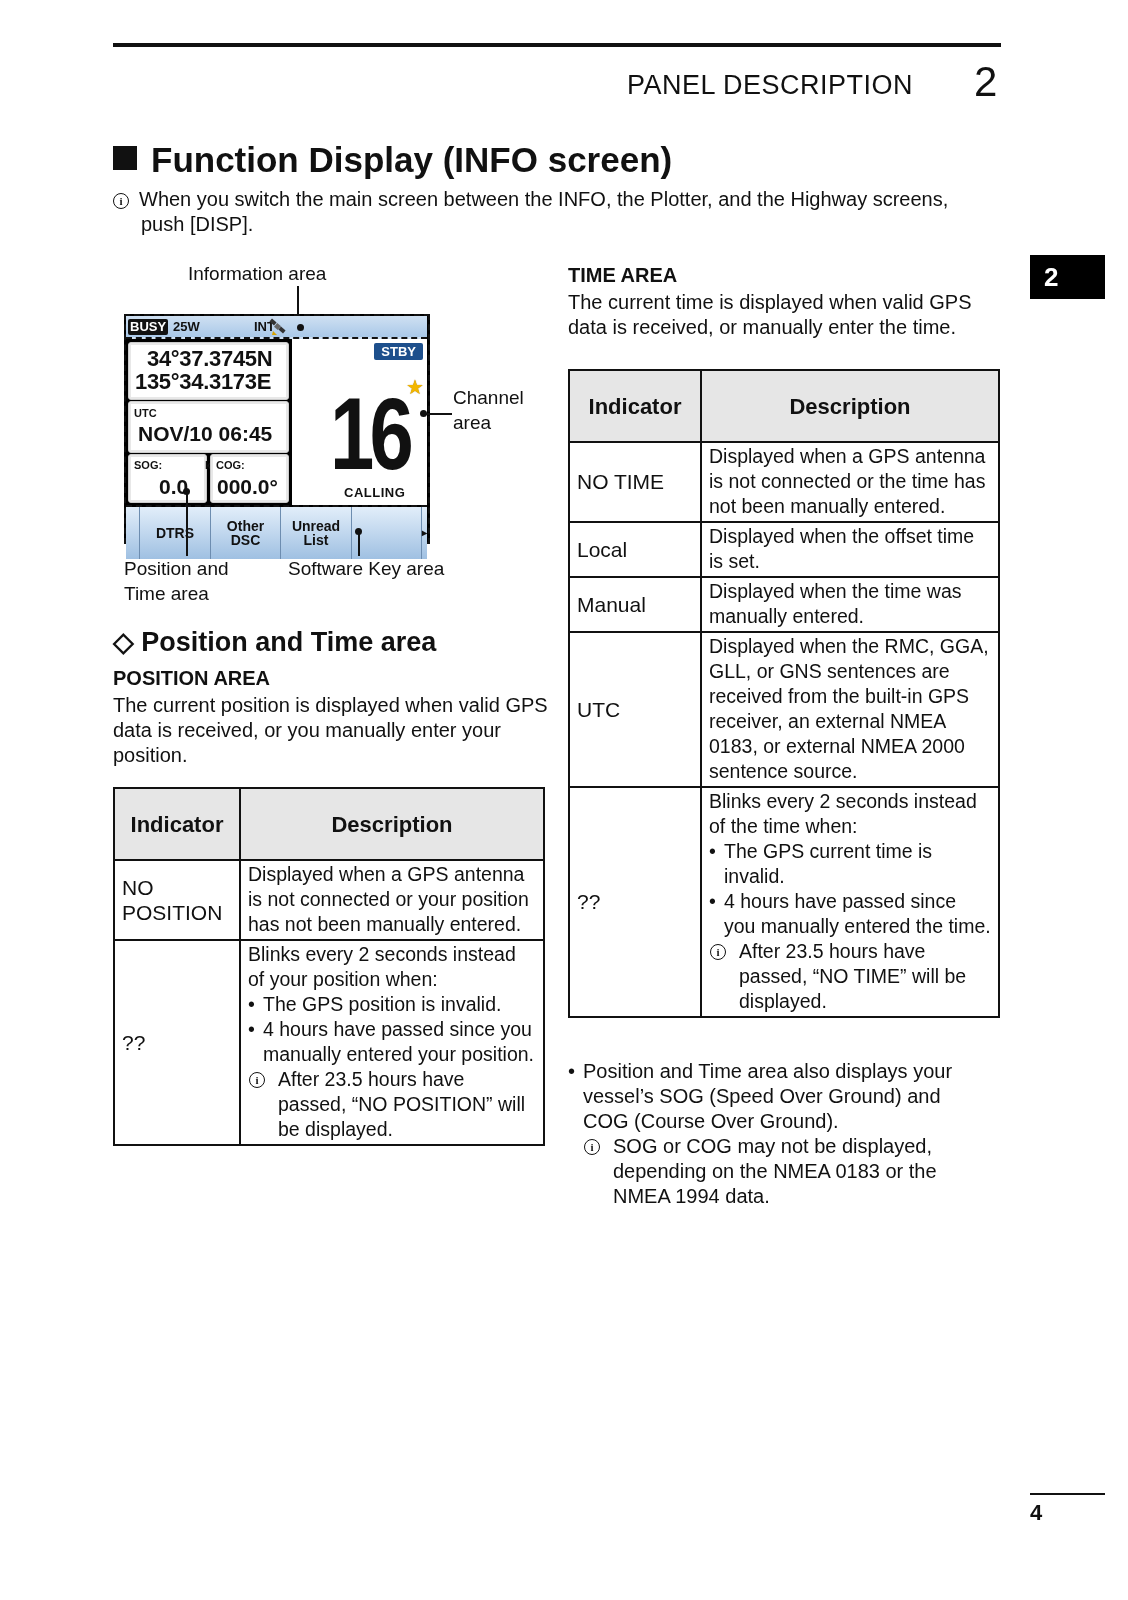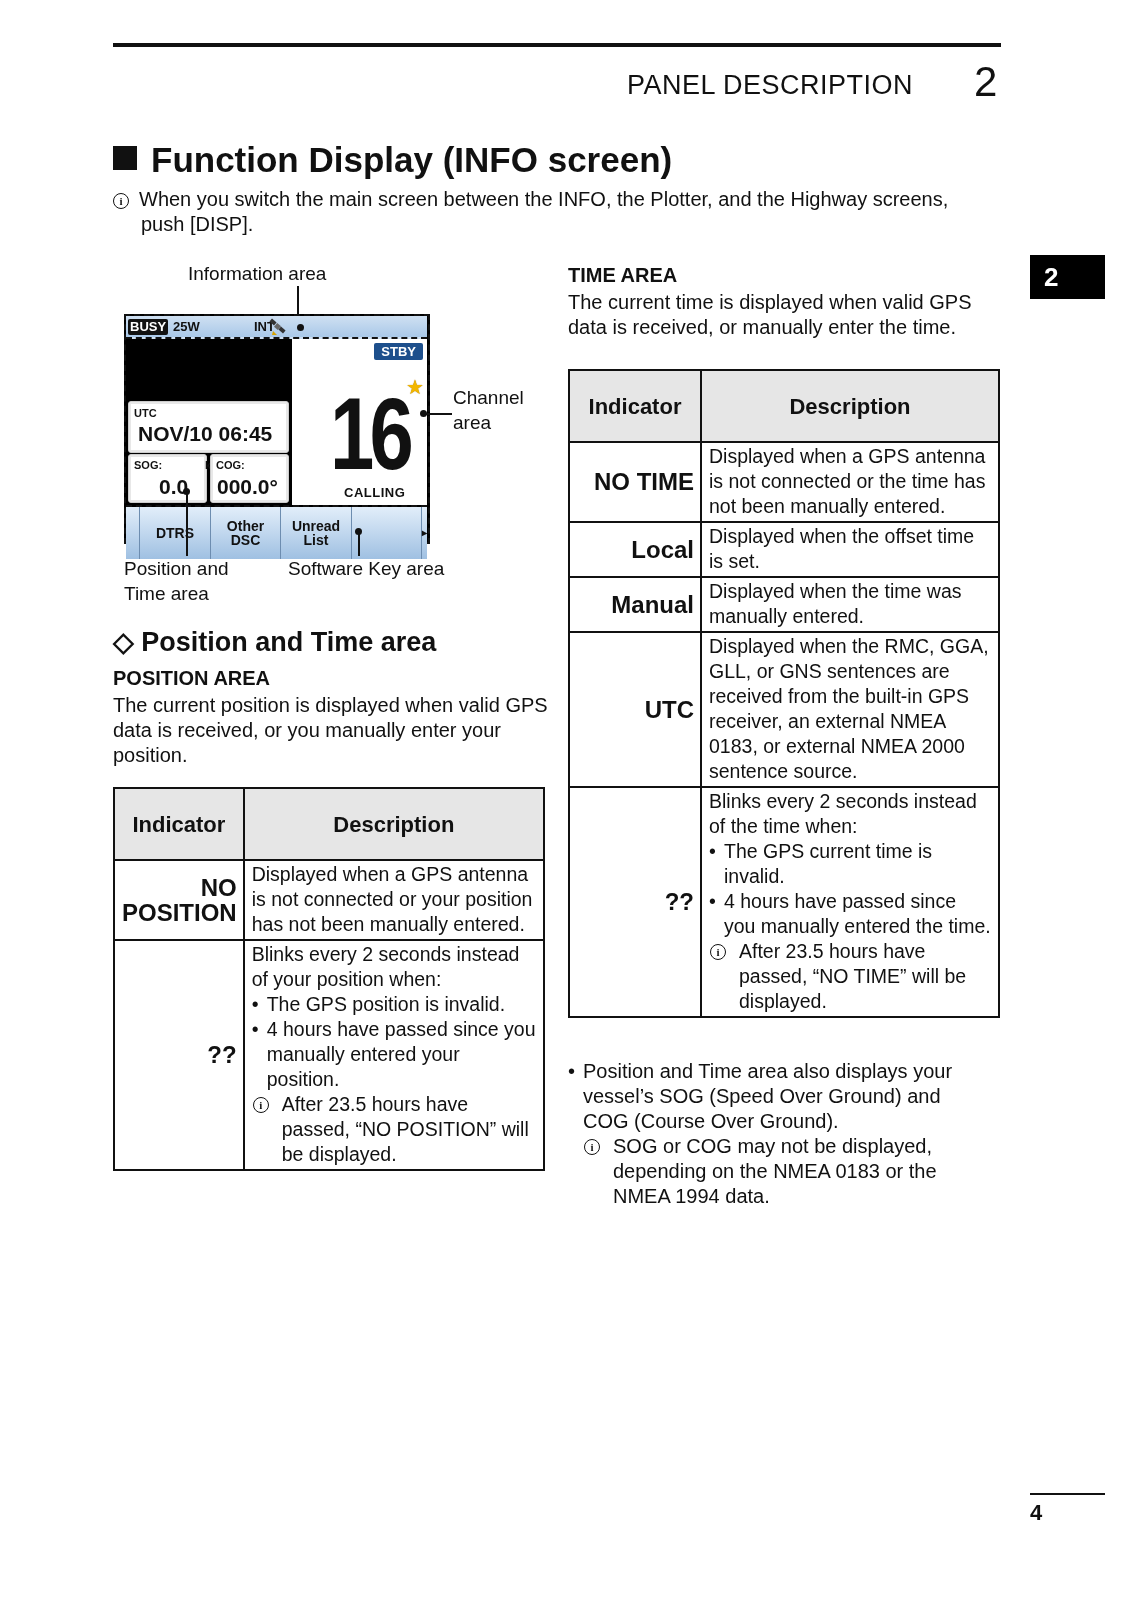--- a/index.html
+++ b/index.html
@@ -52,21 +52,21 @@
   .dot { width: 7px; height: 7px; border-radius: 50%; background: #111; }
 
   
   .h2 { font-size: 27px; font-weight: bold; white-space: nowrap; }
   .h3 { font-size: 20px; font-weight: bold; }
   .para { font-size: 20px; line-height: 25px; }
 
   table.ind { position: absolute; border-collapse: collapse; font-size: 19.5px; line-height: 25px; }
   table.ind th { background: #e6e6e6; font-size: 22px; font-weight: bold; border: 2px solid #111; padding: 20px 0; height: 30px; }
   table.ind td { border: 2px solid #111; vertical-align: middle; padding: 1px 6px 2px 7px; }
-  table.ind td.ind-cell { text-align: right; font-weight: bold; font-size: 24px; }
+  table.ind td.ind-cell { text-align: left; font-weight: normal; font-size: 21px; }
   .bl { position: relative; padding-left: 15px; }
   .bl::before { content: "•"; position: absolute; left: 0; }
   .nt { position: relative; padding-left: 30px; }
   .nt .info-ic { position: absolute; left: 1px; top: 5px; }
 
   .footer-rule { left: 1030px; top: 1493px; width: 75px; height: 2px; background: #111; }
   .page-num { left: 1030px; top: 1500px; font-size: 22px; font-weight: bold; }
 </style>
 </head>
 <body>
@@ -94,20 +94,24 @@
     <svg class="abs sat" viewBox="0 0 20 20">
       <rect x="2" y="3" width="6" height="4" fill="#333" transform="rotate(40 5 5)"></rect>
       <rect x="11" y="11" width="6" height="4" fill="#333" transform="rotate(40 14 13)"></rect>
       <rect x="7" y="7" width="5" height="5" fill="#666" transform="rotate(40 9.5 9.5)"></rect>
       <path d="M5 14 L9 18 L4 18 Z" fill="#d7a300"></path>
     </svg>
     <span class="abs dot" style="left:171px; top:8px;"></span>
   </div>
 
   <div class="abs lcd-pos">
+    <div class="box" style="left:2px; top:3px; width:159px; height:56px;">
+      <div class="lat" style="position:absolute; left:18px; top:4px;">34°37.3745N</div>
+      <div class="lat" style="position:absolute; left:6px; top:27px;">135°34.3173E</div>
+    </div>
     <div class="box" style="left:2px; top:62px; width:159px; height:50px;">
       <div class="small-lbl" style="position:absolute; left:5px; top:5px;">UTC</div>
       <div class="time-val" style="position:absolute; left:9px; top:20px;">NOV/10 06:45</div>
     </div>
     <div class="box" style="left:2px; top:115px; width:77px; height:47px;">
       <div class="small-lbl" style="position:absolute; left:5px; top:4px;">SOG:</div>
       <div class="small-lbl" style="position:absolute; left:56px; top:4px;padding-left:20px;">kn</div>
       <div class="val-mid" style="position:absolute; left:30px; top:20px;">0.0</div>
     </div>
     <div class="box" style="left:84px; top:115px; width:77px; height:47px;">

